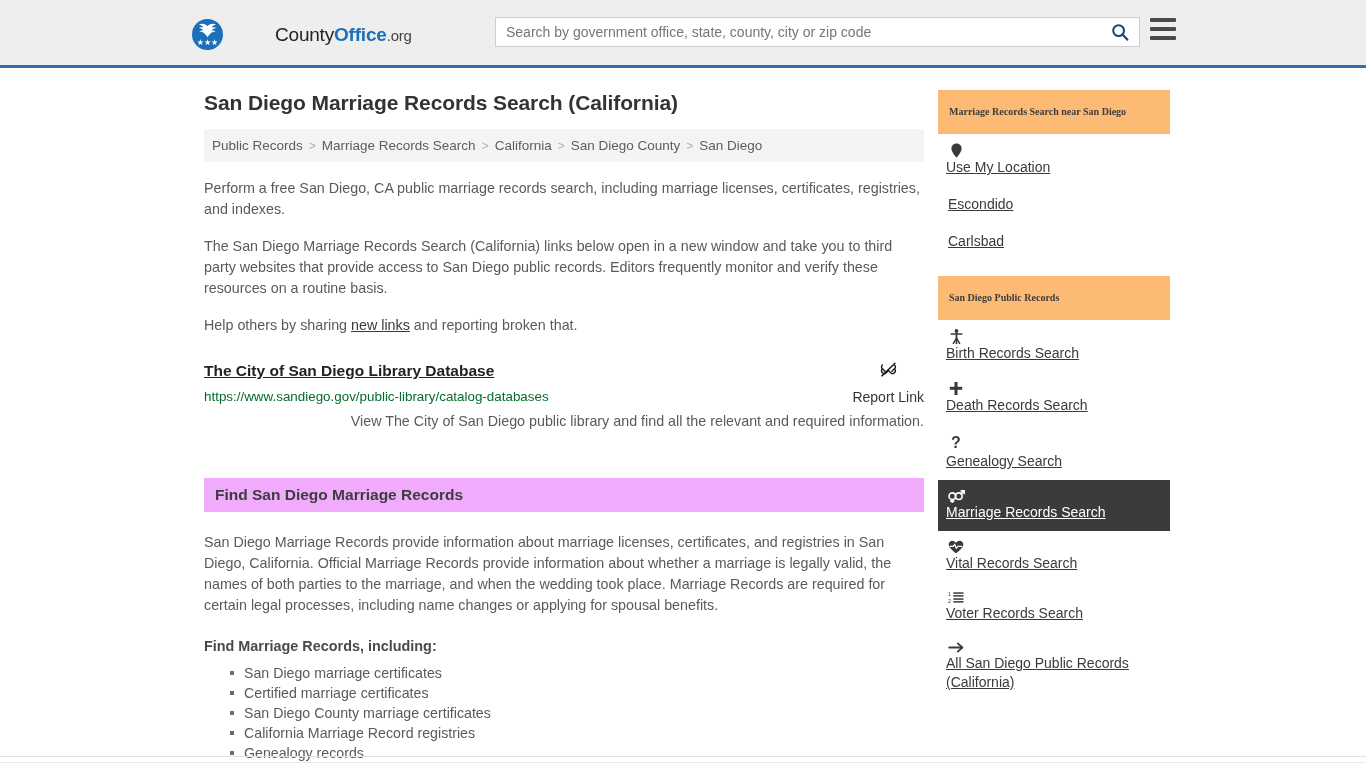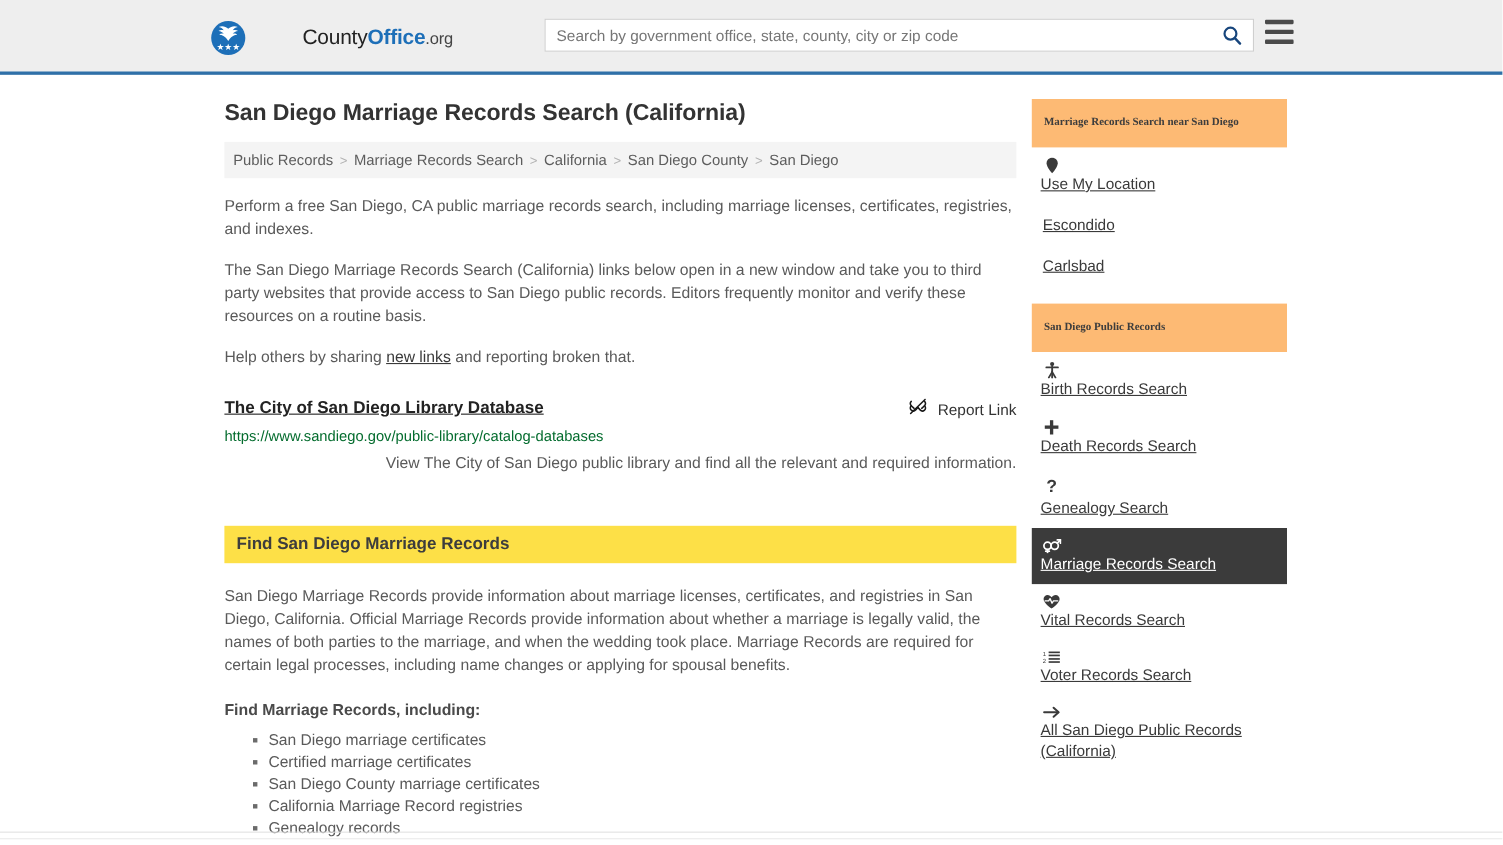--- a/index.html
+++ b/index.html
@@ -153,38 +153,39 @@
     text-decoration: underline;
     cursor: pointer;
     line-height: 20px;
   }
   .report-link {
     position: absolute;
     right: 0; top: 1px;
     display: flex; align-items: center; gap: 8px;
     font-size: 14px; color: #333333;
     cursor: pointer;
+    flex-direction: column;
   }
   .result-url {
     margin-top: 7px;
     font-size: 13.4px;
     color: #046c2e;
     line-height: 18px;
   }
   .result-desc {
     margin-top: 5px;
     font-size: 14.3px;
     color: #5a5a5a;
     line-height: 20px;
     text-align: right;
   }
 
   .section-head {
     margin-top: 47px;
-    background: #fde047;
+    background: #f0abfc;
     height: 34px;
     display: flex; align-items: center;
     padding: 0 11px;
     font-size: 15.5px;
     font-weight: bold;
     color: #3d3d3d;
   }
   .subhead {
     margin-top: 22px;
     font-size: 14.4px;

